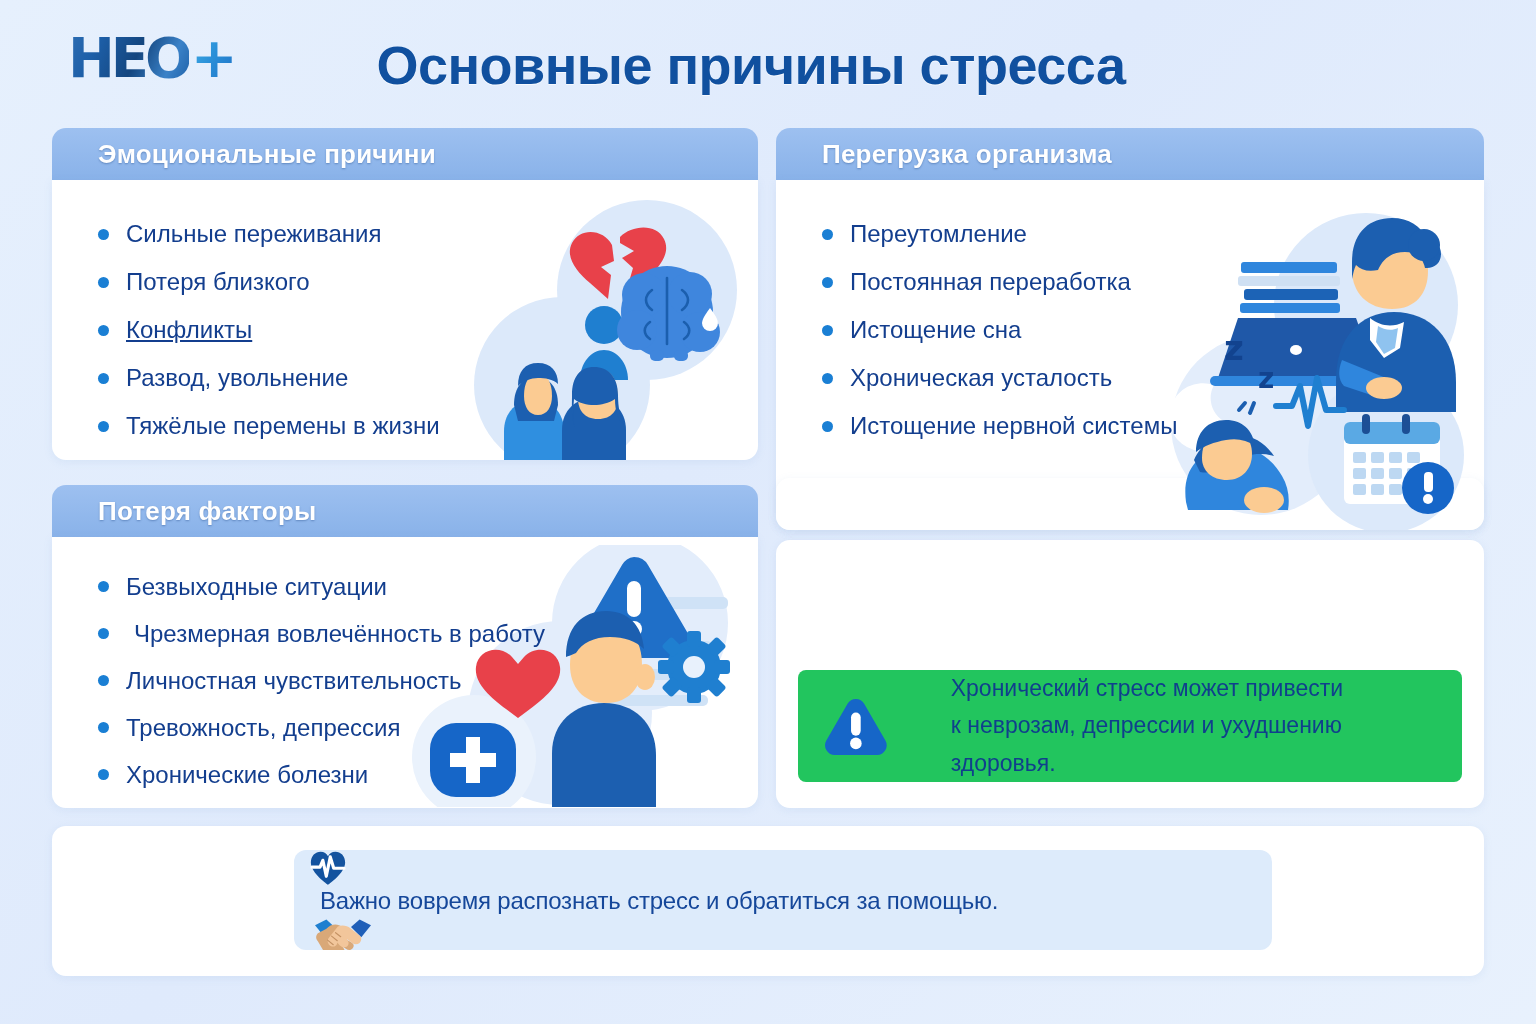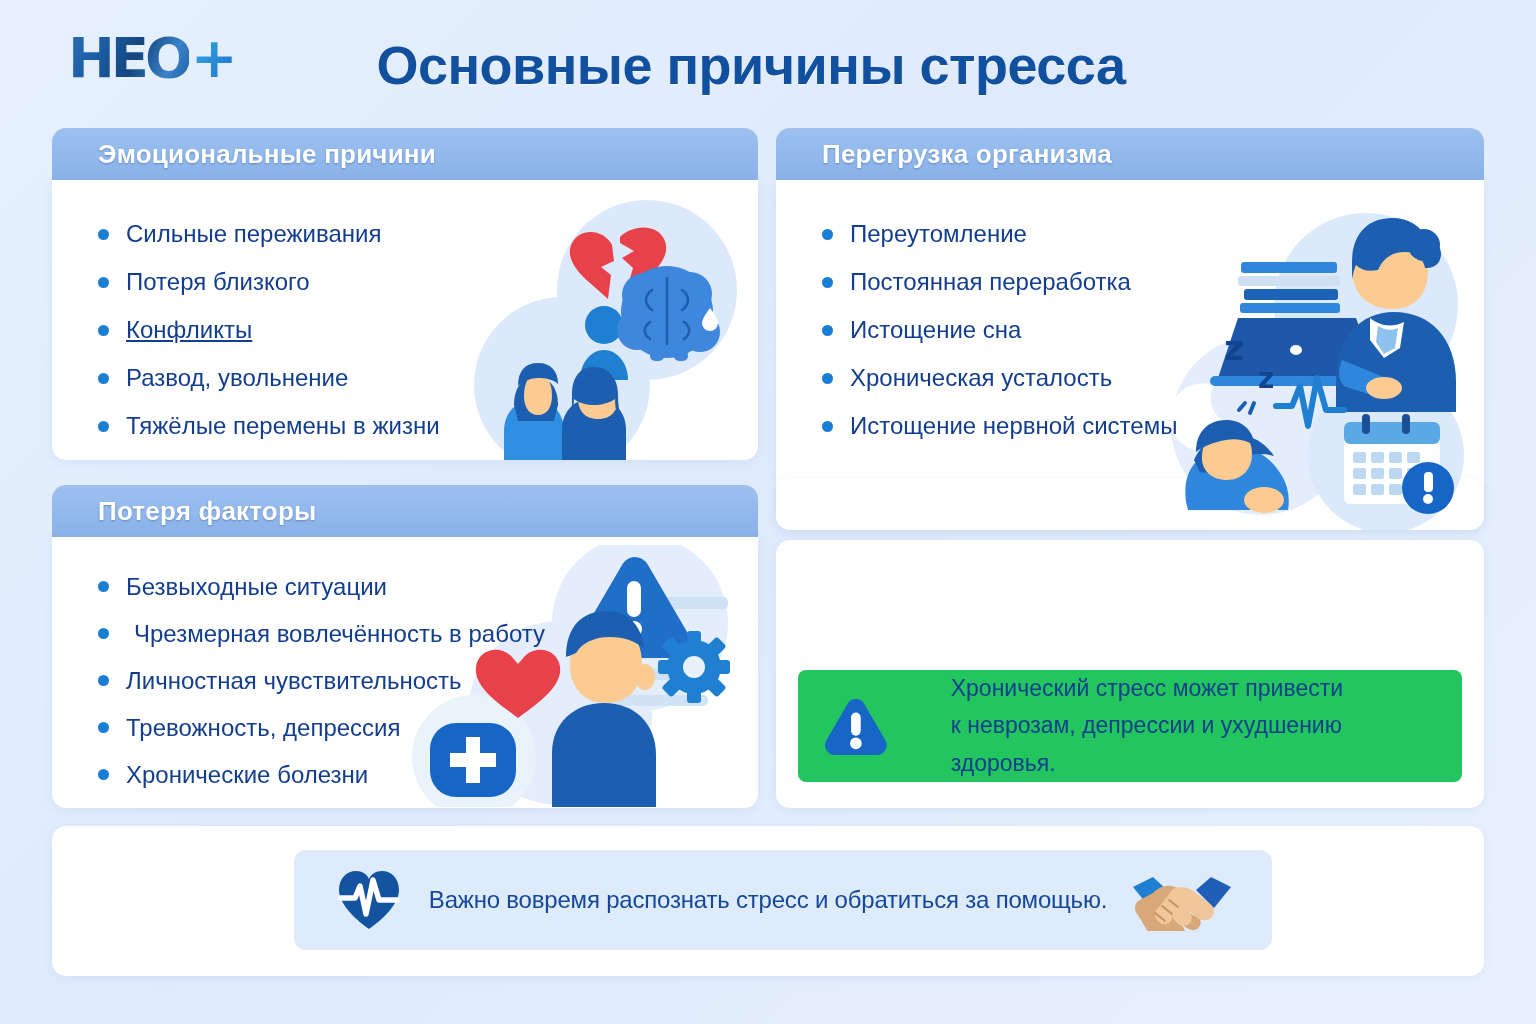--- a/index.html
+++ b/index.html
@@ -86,21 +86,21 @@
     padding:18px 26px;box-sizing:border-box;gap:41px;
   }
   .warn-text{
     color:#103f8c;font-size:23px;line-height:1.62;
     margin-left:22px;font-weight:500;
   }
 
   
   .foot-banner{
     position:absolute;background:#ddebfb;border-radius:12px;
-    display:flex;align-items:center;justify-content:center;
+    display:flex;align-items:flex-start;justify-content:center;flex-direction:column;
   }
   .foot-text{
     color:#15479a;font-size:24px;font-weight:500;margin:0 26px;
     letter-spacing:-.2px;
   }
 </style>
 </head>
 <body>
 
 <div class="page">

